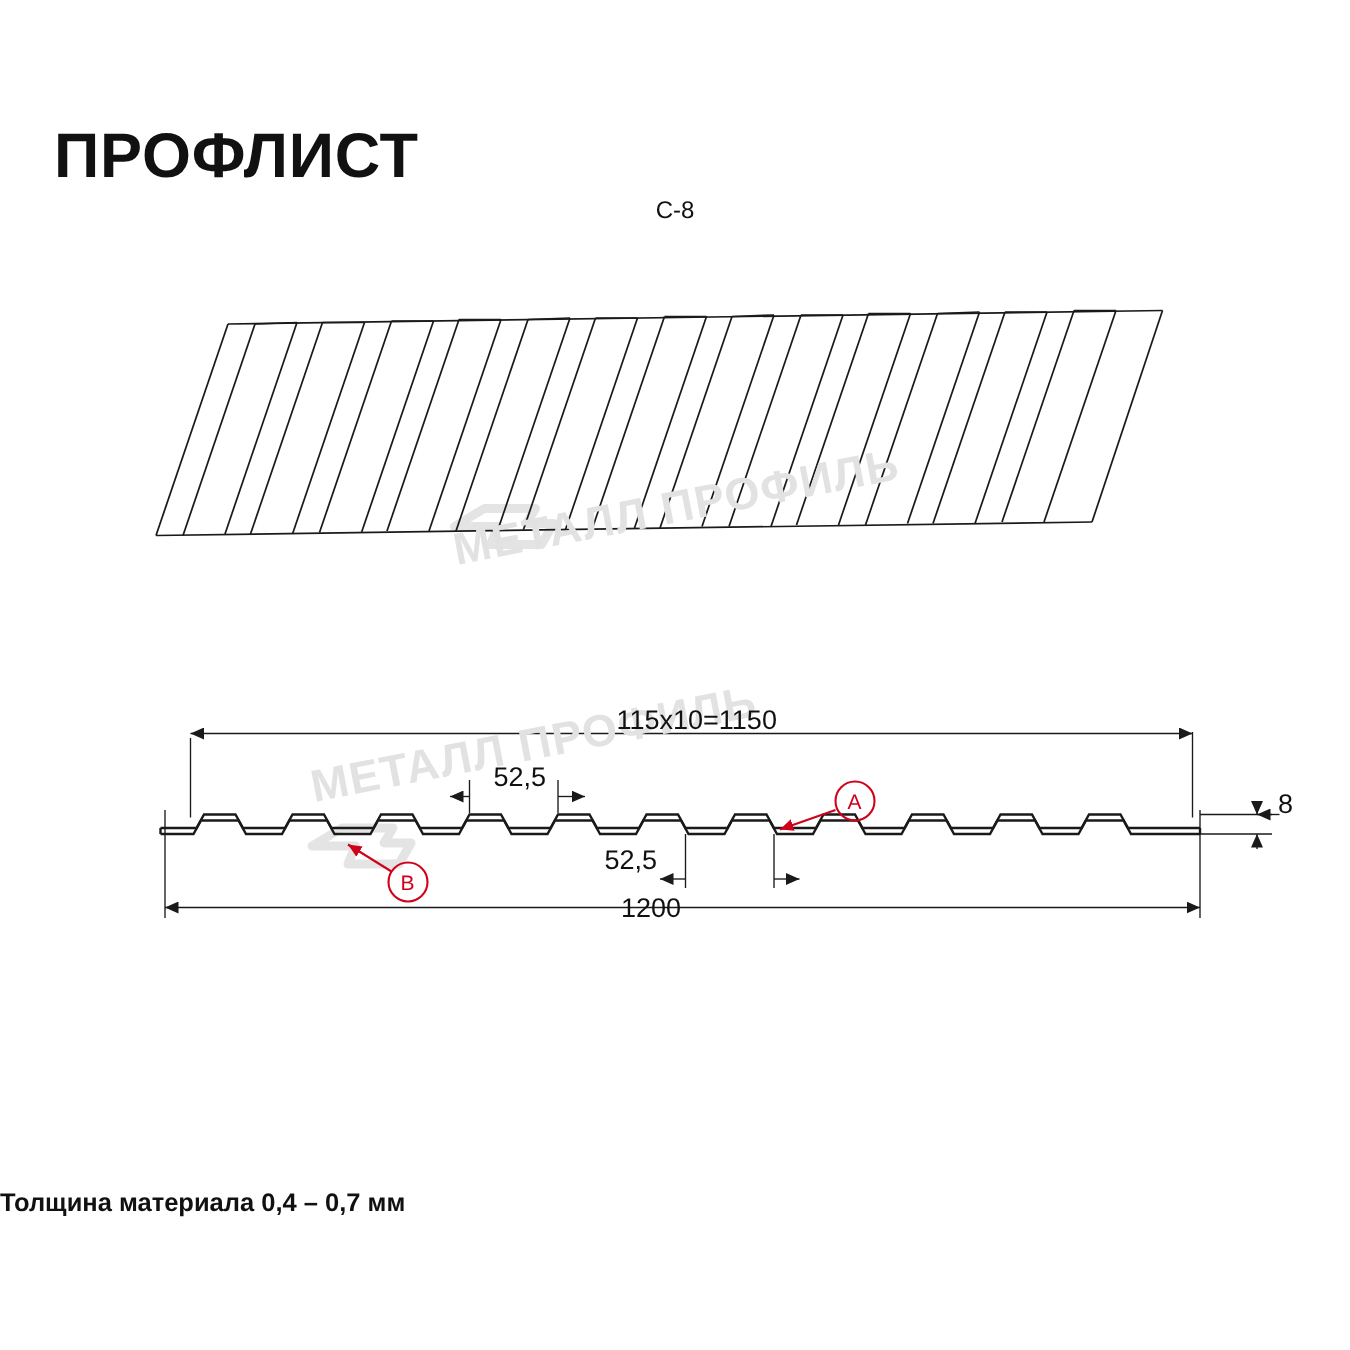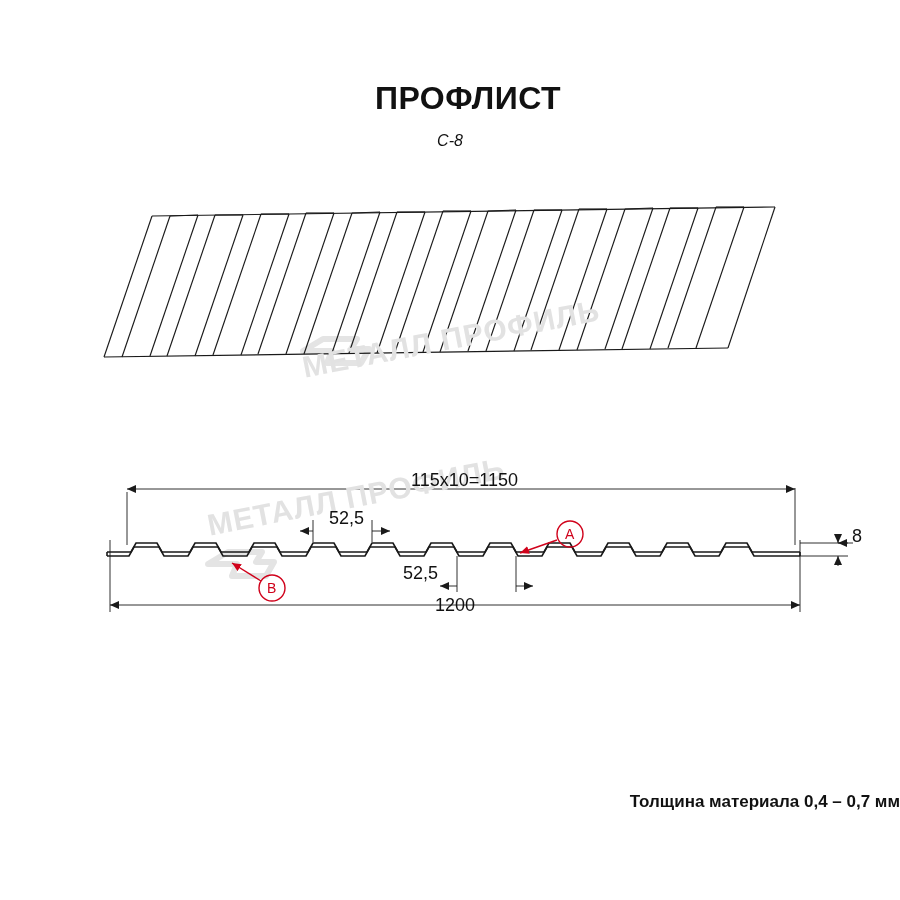--- a/index.html
+++ b/index.html
@@ -19,43 +19,41 @@
     position: absolute;
     inset: 0;
     width: 900px;
     height: 900px;
   }
   .title {
     position: absolute;
     left: 0;
     right: 0;
     top: 80px;
-    text-align: center;
-    font-size: 32px;
+    font-size: 42px;
     font-weight: bold;
     letter-spacing: 0.5px;
     color: #111;
     padding-left: 36px;
   }
   .subtitle {
     position: absolute;
     left: 0;
     right: 0;
     top: 132px;
     text-align: center;
     font-size: 16px;
     color: #111;
-    font-style: italic;
   }
   .footnote {
     position: absolute;
     left: 0;
     right: 0;
     top: 792px;
-    text-align: right;
+    text-align: left;
     font-size: 17px;
     font-weight: bold;
     color: #111;
   }
   .wm {
     position: absolute;
     color: #e2e2e2;
     font-size: 30px;
     font-weight: bold;
     letter-spacing: 1px;
@@ -245,17 +243,17 @@
 <div class="title">ПРОФЛИСТ</div>
 <div class="subtitle">С-8</div>
 <div class="footnote">Толщина материала 0,4 – 0,7 мм</div>
 
 <div class="wm one">МЕТАЛЛ ПРОФИЛЬ</div>
 <div class="wm two">МЕТАЛЛ ПРОФИЛЬ</div>
 
 <div class="label-dim" style="left:411px; top:470px;">115х10=1150</div>
 <div class="label-dim" style="left:329px; top:508px;">52,5</div>
 <div class="label-dim" style="left:403px; top:563px;">52,5</div>
-<div class="label-dim" style="left:435px; top:595px;">1200</div>
+<div class="label-dim" style="left:414px; top:595px;">1200</div>
 <div class="label-dim" style="left:852px; top:526px;">8</div>
 
 <div class="callout-letter" style="left:565px; top:526px;">A</div>
 <div class="callout-letter" style="left:267px; top:580px;">B</div>
 
 </body></html>

